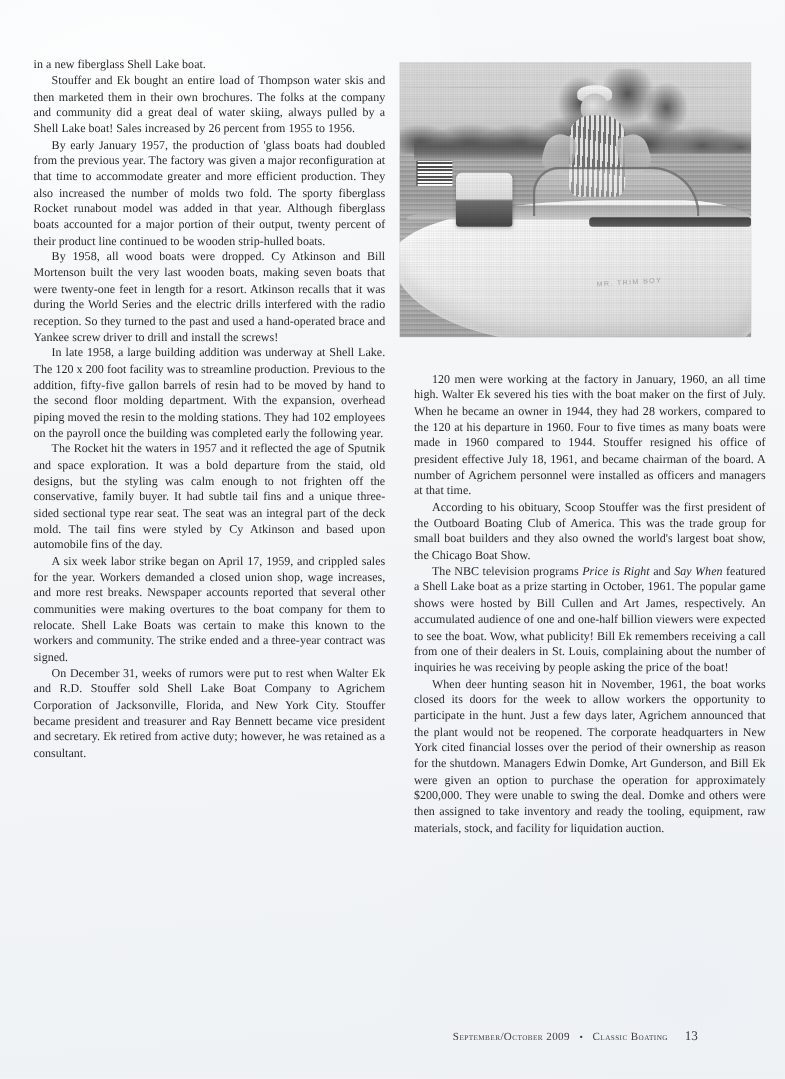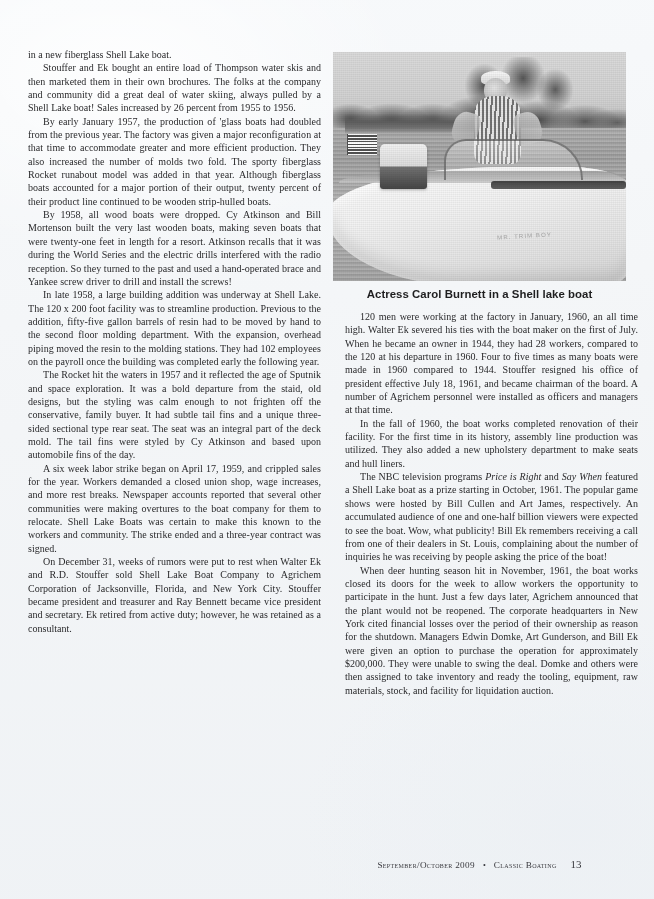--- a/index.html
+++ b/index.html
@@ -256,24 +256,23 @@
       <div class="ph-gunwale"></div>
       <div class="ph-darkstripe"></div>
       <div class="ph-windshield"></div>
       <div class="ph-motor"></div>
       <div class="ph-flag"></div>
       <div class="ph-hullname">MR. TRIM BOY</div>
       <div class="ph-grain"></div>
     </div>
   </div>
 
-  <div class="caption">Actress Carol Burnett in a Shell lake boat</div>
 
   <div class="col col-right col-right-text bodytext">
     <p>120 men were working at the factory in January, 1960, an all time high. Walter Ek severed his ties with the boat maker on the first of July. When he became an owner in 1944, they had 28 workers, compared to the 120 at his departure in 1960. Four to five times as many boats were made in 1960 compared to 1944. Stouffer resigned his office of president effective July 18, 1961, and became chairman of the board. A number of Agrichem personnel were installed as officers and managers at that time.</p>
-    <p>In the fall of 1960, the boat works completed renovation of their facility. For the first time in its history, assembly line production was utilized. They also added a new upholstery department to make seats and hull liners.</p>
+    <p>According to his obituary, Scoop Stouffer was the first president of the Outboard Boating Club of America. This was the trade group for small boat builders and they also owned the world's largest boat show, the Chicago Boat Show.</p>
     <p><span>The NBC television programs </span><em>Price is Right</em><span> and </span><em>Say When</em><span> featured a Shell Lake boat as a prize starting in October, 1961. The popular game shows were hosted by Bill Cullen and Art James, respectively. An accumulated audience of one and one-half billion viewers were expected to see the boat. Wow, what publicity! Bill Ek remembers receiving a call from one of their dealers in St. Louis, complaining about the number of inquiries he was receiving by people asking the price of the boat!</span></p>
     <p>When deer hunting season hit in November, 1961, the boat works closed its doors for the week to allow workers the opportunity to participate in the hunt. Just a few days later, Agrichem announced that the plant would not be reopened. The corporate headquarters in New York cited financial losses over the period of their ownership as reason for the shutdown. Managers Edwin Domke, Art Gunderson, and Bill Ek were given an option to purchase the operation for approximately $200,000. They were unable to swing the deal. Domke and others were then assigned to take inventory and ready the tooling, equipment, raw materials, stock, and facility for liquidation auction.</p>
   </div>
 
   <div class="footer"><span class="sc">September/October 2009</span><span class="dot">•</span><span class="sc">Classic Boating</span><span class="pageno">13</span></div>
 
 </div>
 
 </body></html>

